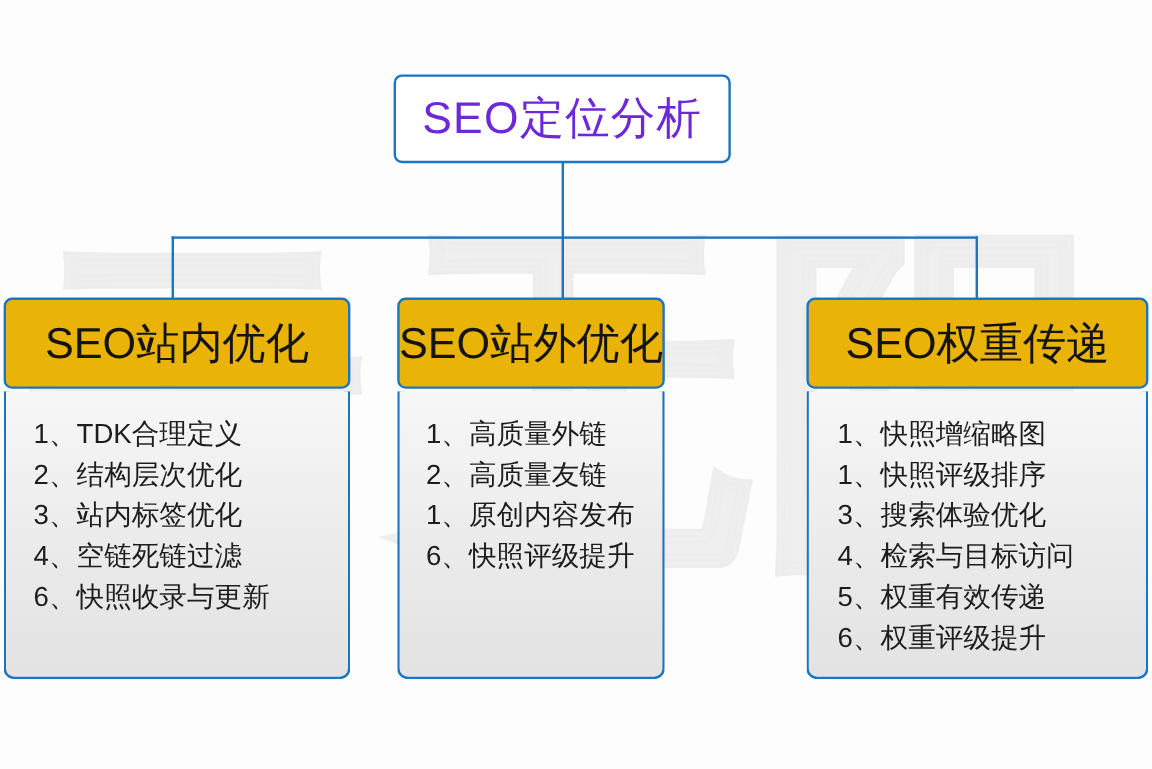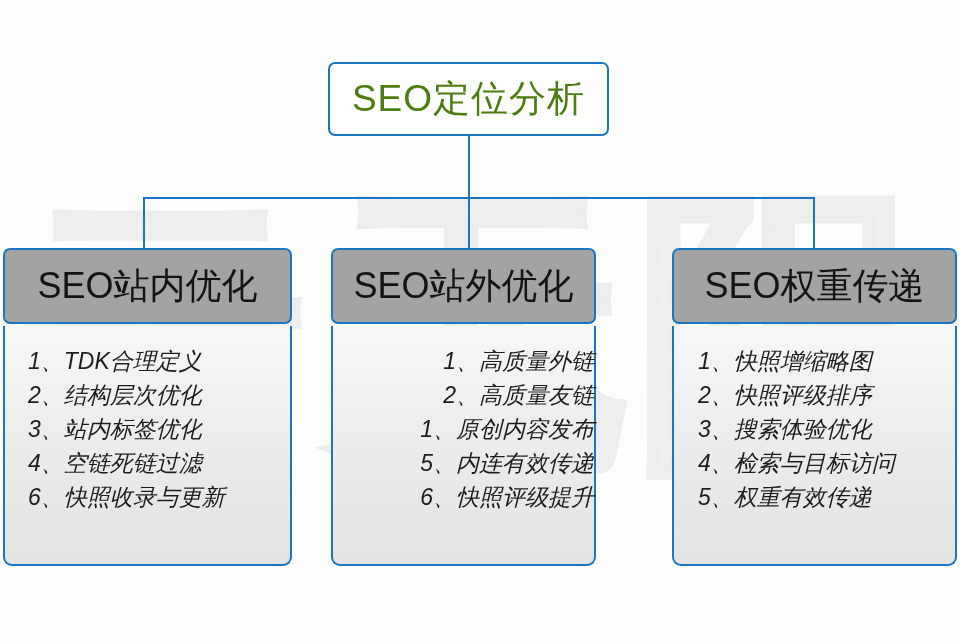--- a/index.html
+++ b/index.html
@@ -59,37 +59,37 @@
     border: 2px solid #1a76c4;
     border-radius: 7px;
     background: #ffffff;
     display: flex;
     align-items: center;
     justify-content: center;
     z-index: 3;
   }
   #root-box .root-title {
     font-size: 37px;
-    color: #4d7c0f;
+    color: #6d28d9;
     letter-spacing: 1px;
     white-space: nowrap;
   }
 
   
   .column {
     position: absolute;
     top: 248px;
     z-index: 3;
   }
   .col-header {
     box-sizing: border-box;
     height: 76px;
     border: 2px solid #1a76c4;
     border-radius: 7px;
-    background: #a3a3a3;
+    background: #eab308;
     display: flex;
     align-items: center;
     justify-content: center;
     position: relative;
     z-index: 4;
   }
   .col-header .col-title {
     font-size: 36px;
     color: #141414;
     letter-spacing: 0px;
@@ -102,37 +102,36 @@
     border-top: none;
     border-radius: 0 0 9px 9px;
     background: linear-gradient(to bottom,
         #f7f7f7 0%,
         #f2f2f2 22%,
         #ececec 50%,
         #e7e7e7 76%,
         #e3e3e3 100%);
     padding: 18px 0 13px 0;
     height: 240px;
-    font-style: italic;
   }
   .col-body ol {
     list-style: none;
     margin: 0;
     padding: 0;
   }
   .col-body li {
     font-size: 23px;
     color: #1d1d1d;
     line-height: 34px;
     white-space: nowrap;
   }
 
   
   #col-0 { left: 3px;   width: 289px; }
-  #col-1 { left: 331px; width: 265px; text-align: right; }
+  #col-1 { left: 331px; width: 223px; }
   #col-2 { left: 672px; width: 285px; border-radius: 20px; }
 
   #col-0 .col-body li { padding-left: 23px; }
   #col-1 .col-body li { padding-left: 22px; }
   #col-2 .col-body li { padding-left: 24px; }
 </style>
 </head>
 <body>
 
 <div id="canvas">
@@ -170,34 +169,34 @@
 
   <div class="column" id="col-1">
     <div class="col-header">
       <span class="col-title">SEO站外优化</span>
     </div>
     <div class="col-body">
       <ol>
         <li>1、高质量外链</li>
         <li>2、高质量友链</li>
         <li>1、原创内容发布</li>
-        <li>5、内连有效传递</li>
         <li>6、快照评级提升</li>
       </ol>
     </div>
   </div>
 
   <div class="column" id="col-2">
     <div class="col-header">
       <span class="col-title">SEO权重传递</span>
     </div>
     <div class="col-body">
       <ol>
         <li>1、快照增缩略图</li>
-        <li>2、快照评级排序</li>
+        <li>1、快照评级排序</li>
         <li>3、搜索体验优化</li>
         <li>4、检索与目标访问</li>
         <li>5、权重有效传递</li>
+        <li>6、权重评级提升</li>
       </ol>
     </div>
   </div>
 
 </div>
 
 </body></html>

